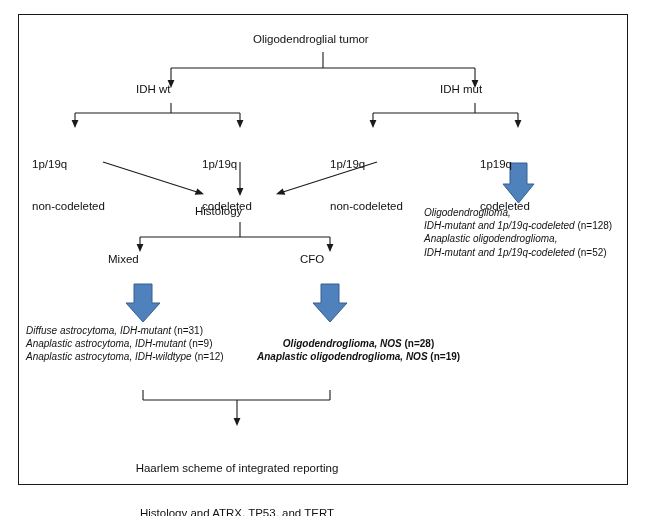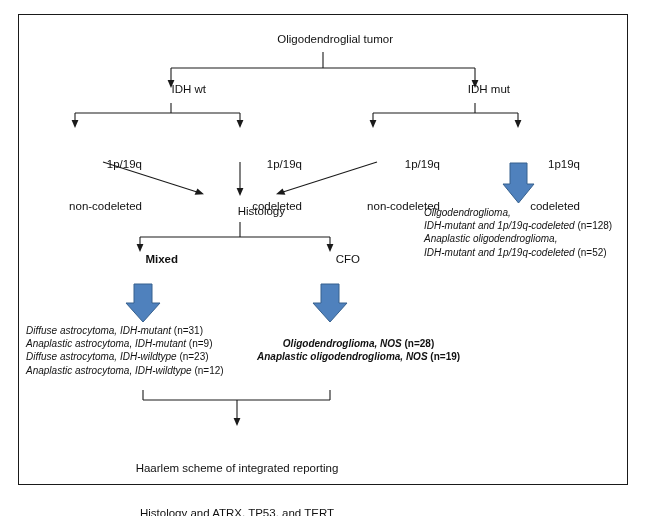--- a/index.html
+++ b/index.html
@@ -17,21 +17,21 @@
     border:1.5px solid #1a1a1a;
     box-sizing:border-box;
     background:#ffffff;
   }
   #canvas{
     position:absolute; left:0; top:0;
     width:650px; height:516px;
   }
   .node{
     position:absolute;
-    text-align:right;
+    text-align:left;
     font-size:11.5px;
     line-height:13.5px;
     white-space:pre;
     color:#111;
   }
   .node.two-line{line-height:14px;padding-left:12px;}
   .txtblock{
     position:absolute;
     font-size:10px;
     line-height:13.2px;
@@ -152,21 +152,21 @@
   <div>non-codeleted</div>
 </div>
 
 <div class="node two-line" style="left:468px;top:129px;width:100px;">
   <div>1p19q</div>
   <div>codeleted</div>
 </div>
 
 <div class="node" style="left:195px;top:205px;width:90px;">Histology</div>
 
-<div class="node" style="left:108px;top:253px;width:70px;font-weight:bold;">Mixed</div>
+<div class="node" style="left:108px;top:253px;width:70px;">Mixed</div>
 
 <div class="node" style="left:300px;top:253px;width:60px;">CFO</div>
 
 <div class="txtblock" style="left:424px;top:206px;">
   <div>
     <span>Oligodendroglioma,</span><span class="n"></span>
   </div>
   <div>
     <span>IDH-mutant and 1p/19q-codeleted </span><span class="n">(n=128)</span>
   </div>
@@ -177,23 +177,20 @@
     <span>IDH-mutant and 1p/19q-codeleted </span><span class="n">(n=52)</span>
   </div>
 </div>
 
 <div class="txtblock" style="left:26px;top:324px;">
   <div>
     <span>Diffuse astrocytoma, IDH-mutant </span><span class="n">(n=31)</span>
   </div>
   <div>
     <span>Anaplastic astrocytoma, IDH-mutant </span><span class="n">(n=9)</span>
-  </div>
-  <div>
-    <span>Diffuse astrocytoma, IDH-wildtype </span><span class="n">(n=23)</span>
   </div>
   <div>
     <span>Anaplastic astrocytoma, IDH-wildtype </span><span class="n">(n=12)</span>
   </div>
 </div>
 
 <div class="txtblock bold" style="left:257px;top:337px;text-align:center;">
   <div>
     <span>Oligodendroglioma, NOS </span><span class="n">(n=28)</span>
   </div>

